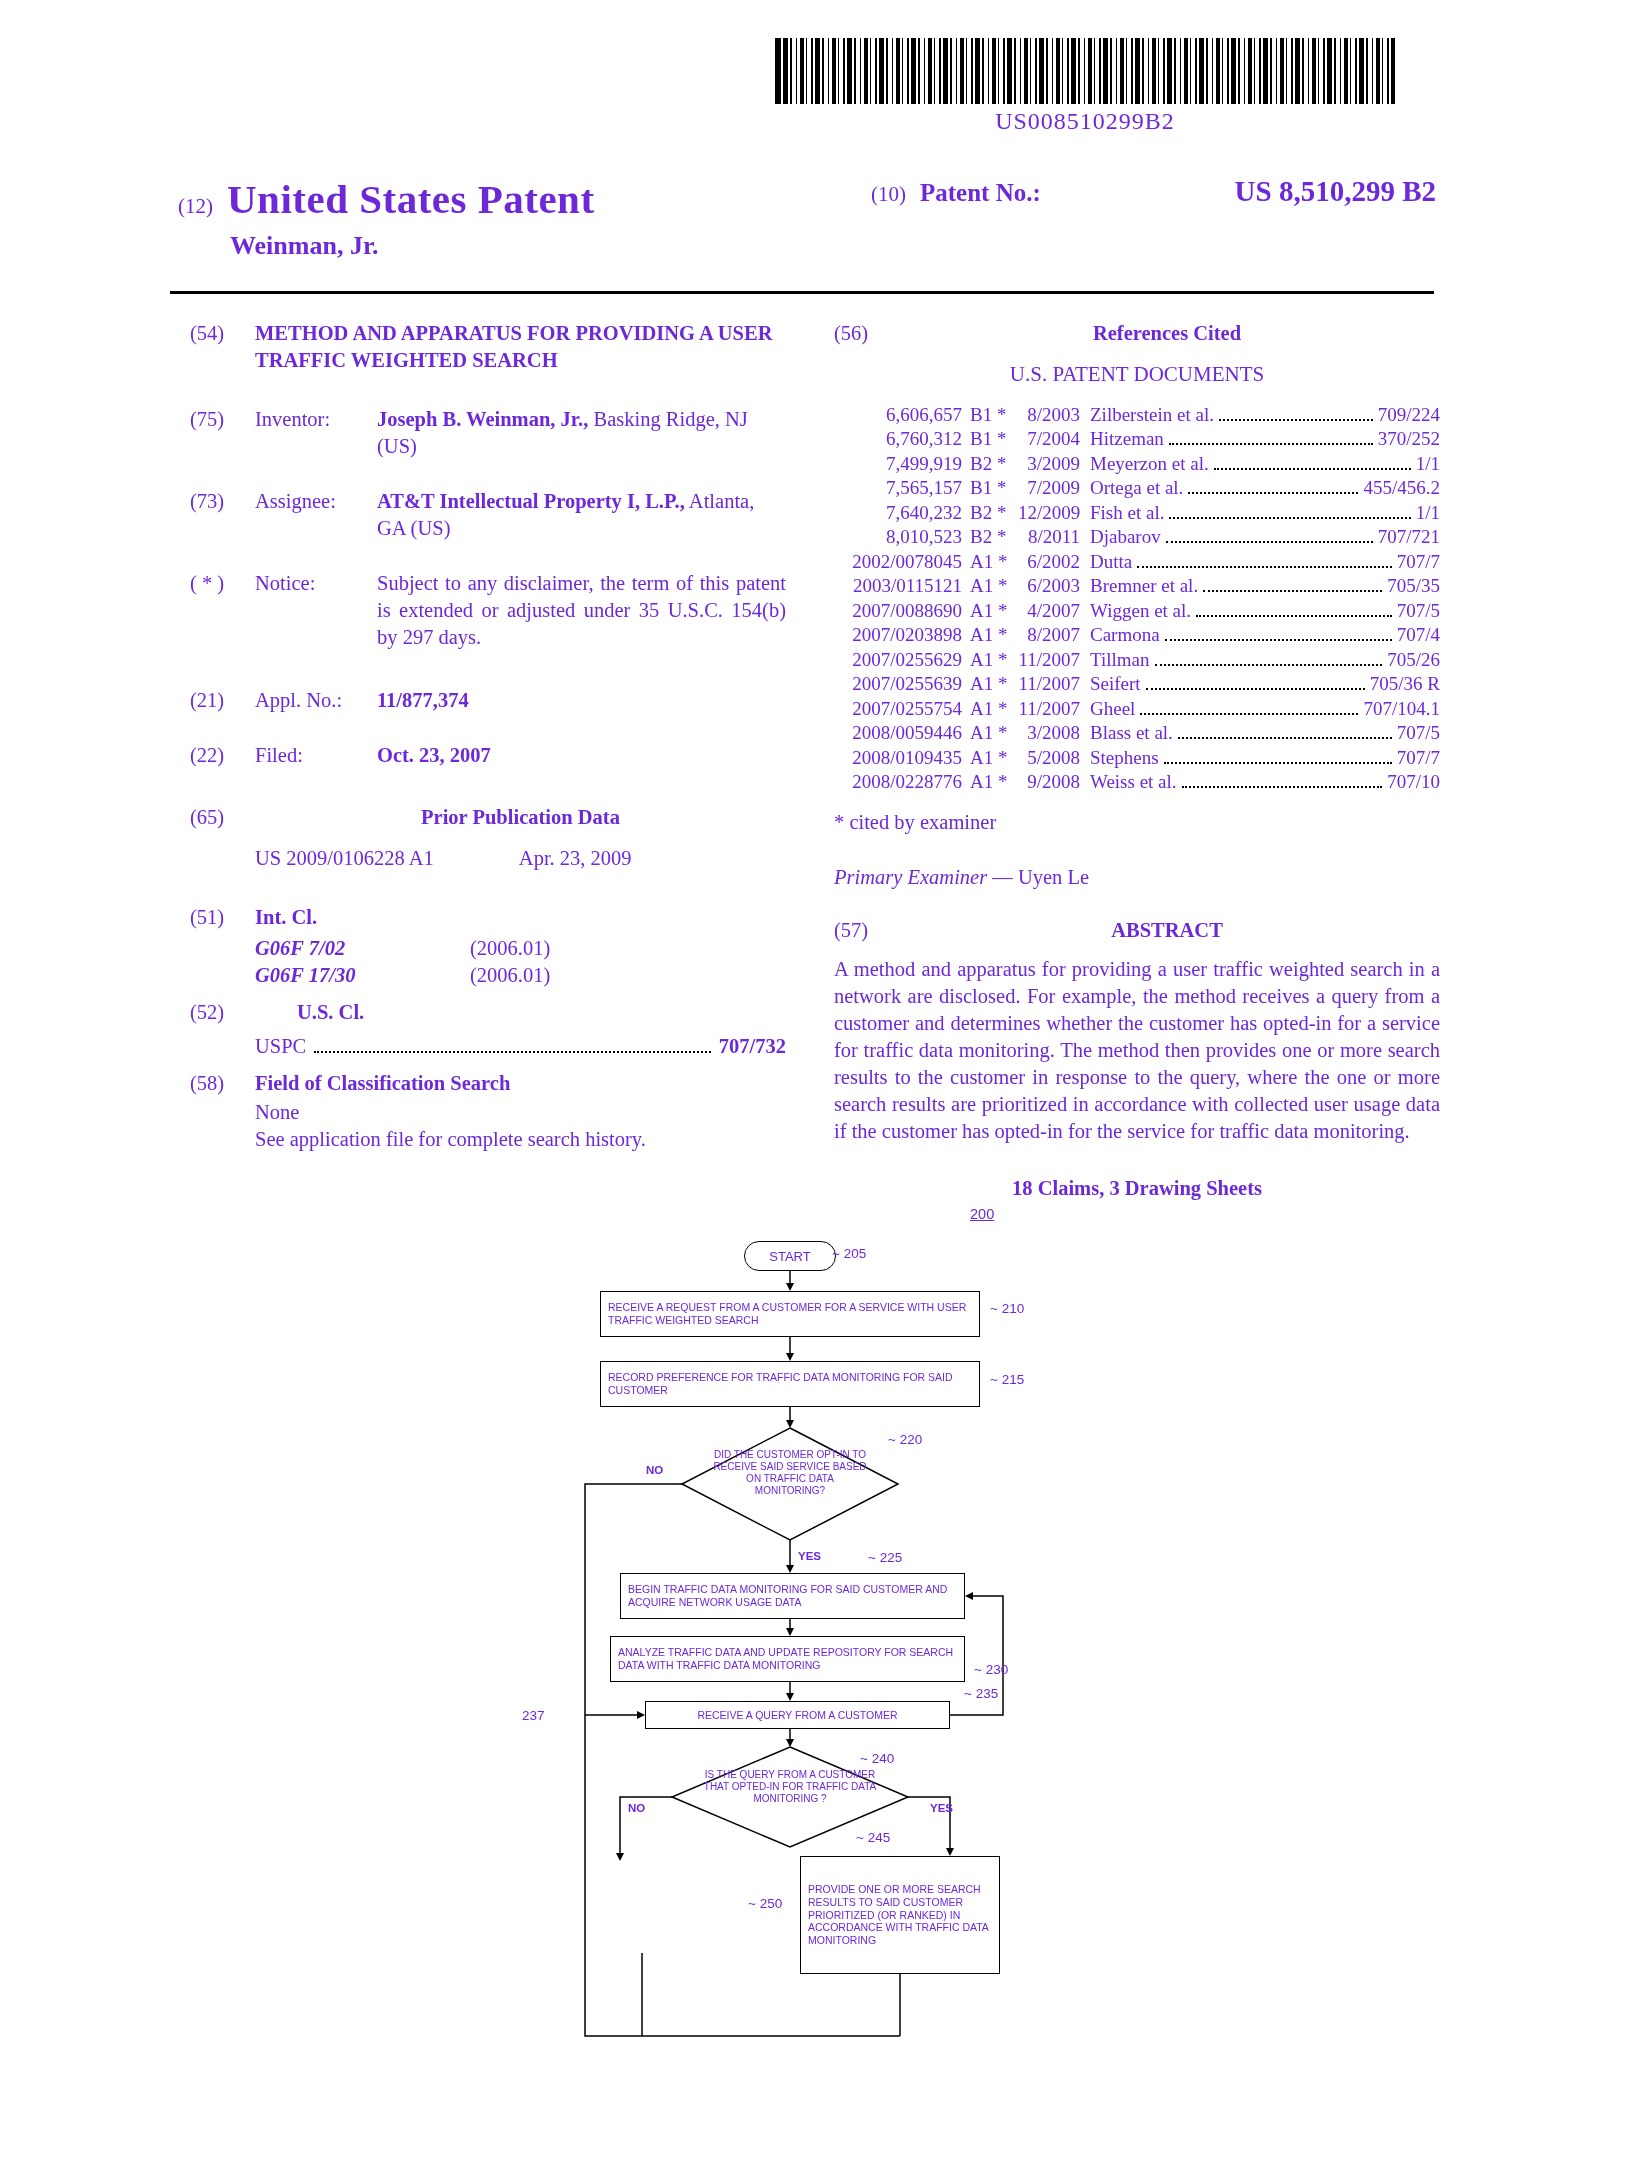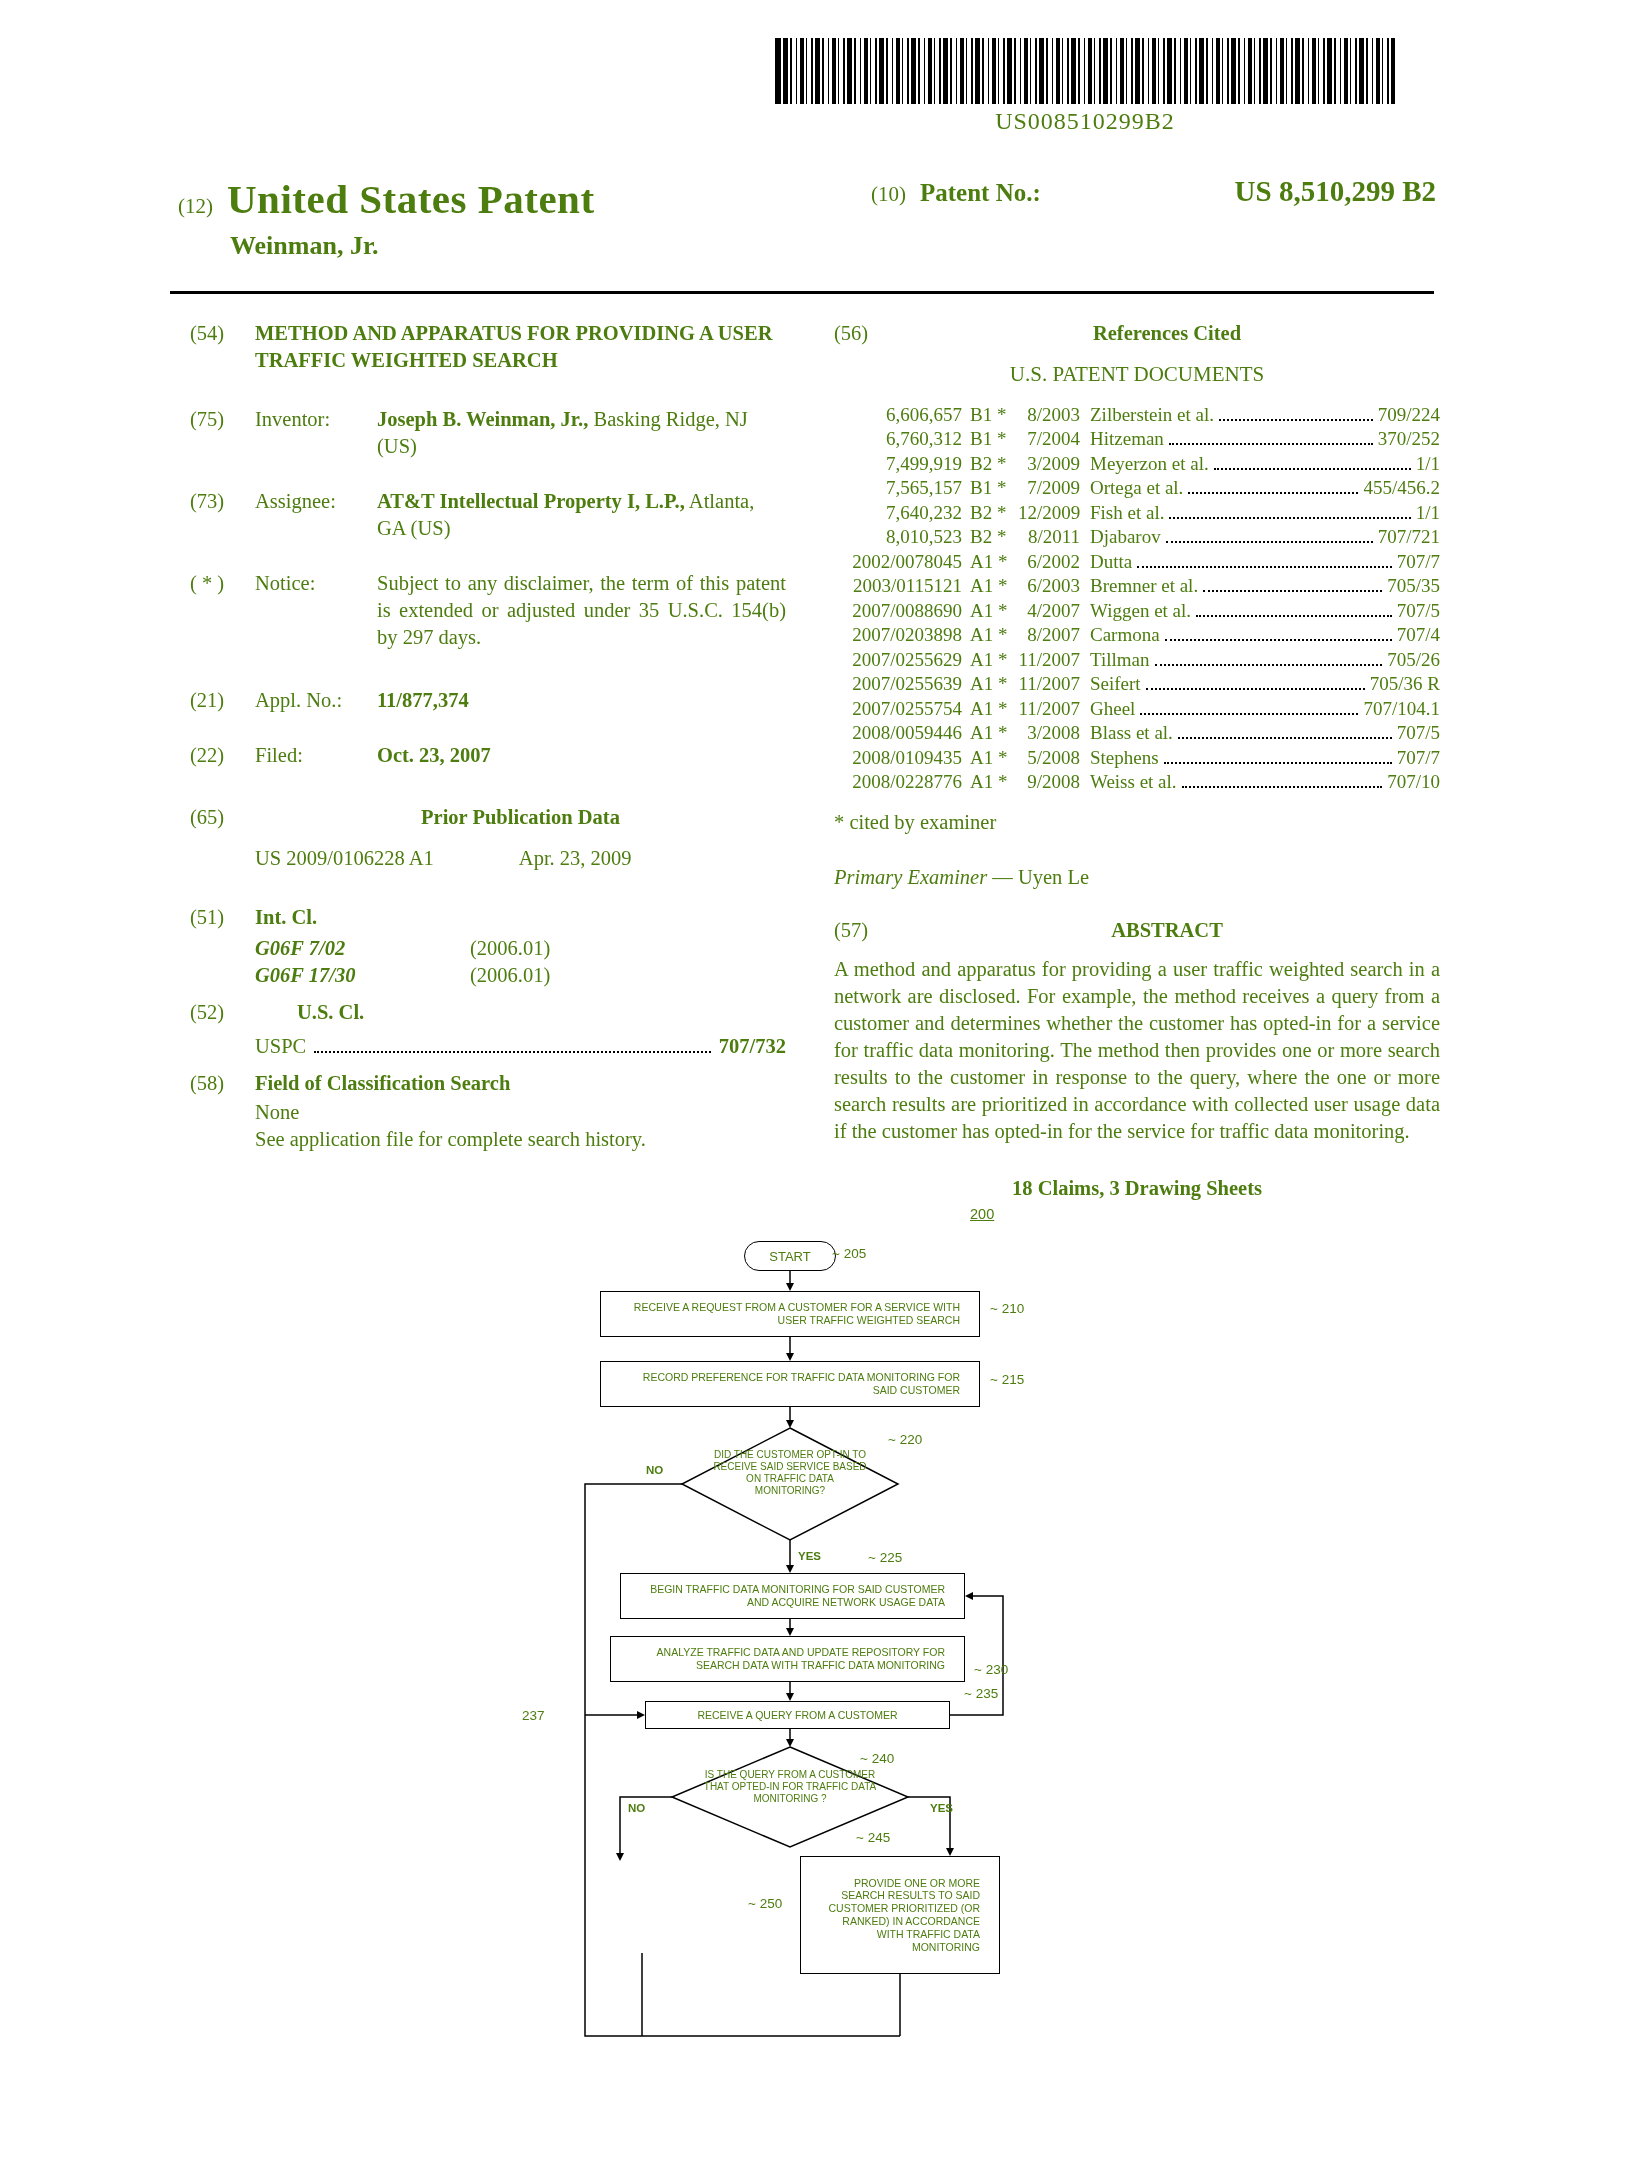--- a/index.html
+++ b/index.html
@@ -1,18 +1,18 @@
 <!DOCTYPE html>
 <html><head>
 <meta charset="utf-8">
 <style>
   * { margin:0; padding:0; box-sizing:border-box; }
   html,body { background:#fff; }
   .page {
-    position:relative; width:1631px; height:2159px; background:#fff; color:#4d7c0f;
+    position:relative; width:1631px; height:2159px; background:#fff; color:#6d28d9;
     font-family:"Liberation Serif", serif; overflow:hidden;
   }
 
   
   .barcode-wrap { position:absolute; top:38px; left:775px; width:620px; text-align:center; }
   .barcode {
     height:66px; width:620px; background-color:#fff;
     background-image:repeating-linear-gradient(90deg,
       #000 0px,#000 2px,#fff 2px,#fff 4px,
       #000 4px,#000 9px,#fff 9px,#fff 11px,
@@ -77,22 +77,22 @@
   .abstract-header .sec-num { width:60px; flex:0 0 60px; }
   .abstract-title { flex:1; text-align:center; font-weight:bold; }
   .abstract-text { margin-top:12px; text-align:justify; }
   .claims-note { margin-top:30px; text-align:center; font-weight:bold; }
 
   
   .flowchart { position:absolute; top:1206px; left:450px; width:620px; height:880px; font-family:"Liberation Sans", sans-serif; }
   .flowchart svg { position:absolute; top:0; left:0; z-index:0; }
   .fc-box {
     position:absolute; z-index:1; border:1.5px solid #000; background:#fff;
-    display:flex; align-items:center; justify-content:center; text-align:right;
-    font-size:10.5px; line-height:1.22; padding:2px 19px;
+    display:flex; align-items:center; justify-content:center; text-align:left;
+    font-size:10.5px; line-height:1.22; padding:2px 7px;
   }
   .fc-start { position:absolute; z-index:1; border:1.5px solid #000; border-radius:16px; background:#fff;
     display:flex; align-items:center; justify-content:center; font-size:13px; }
   .fc-dtext { position:absolute; z-index:1; text-align:center; font-size:10px; line-height:1.2; }
   .fc-ref { position:absolute; z-index:1; font-size:13.5px; font-family:"Liberation Sans", sans-serif; }
   .fc-branch { position:absolute; z-index:1; font-size:11.5px; font-weight:bold; }
   .fig-num { position:absolute; z-index:1; font-size:14.5px; text-decoration:underline; }
 </style>
 </head>
 <body>

